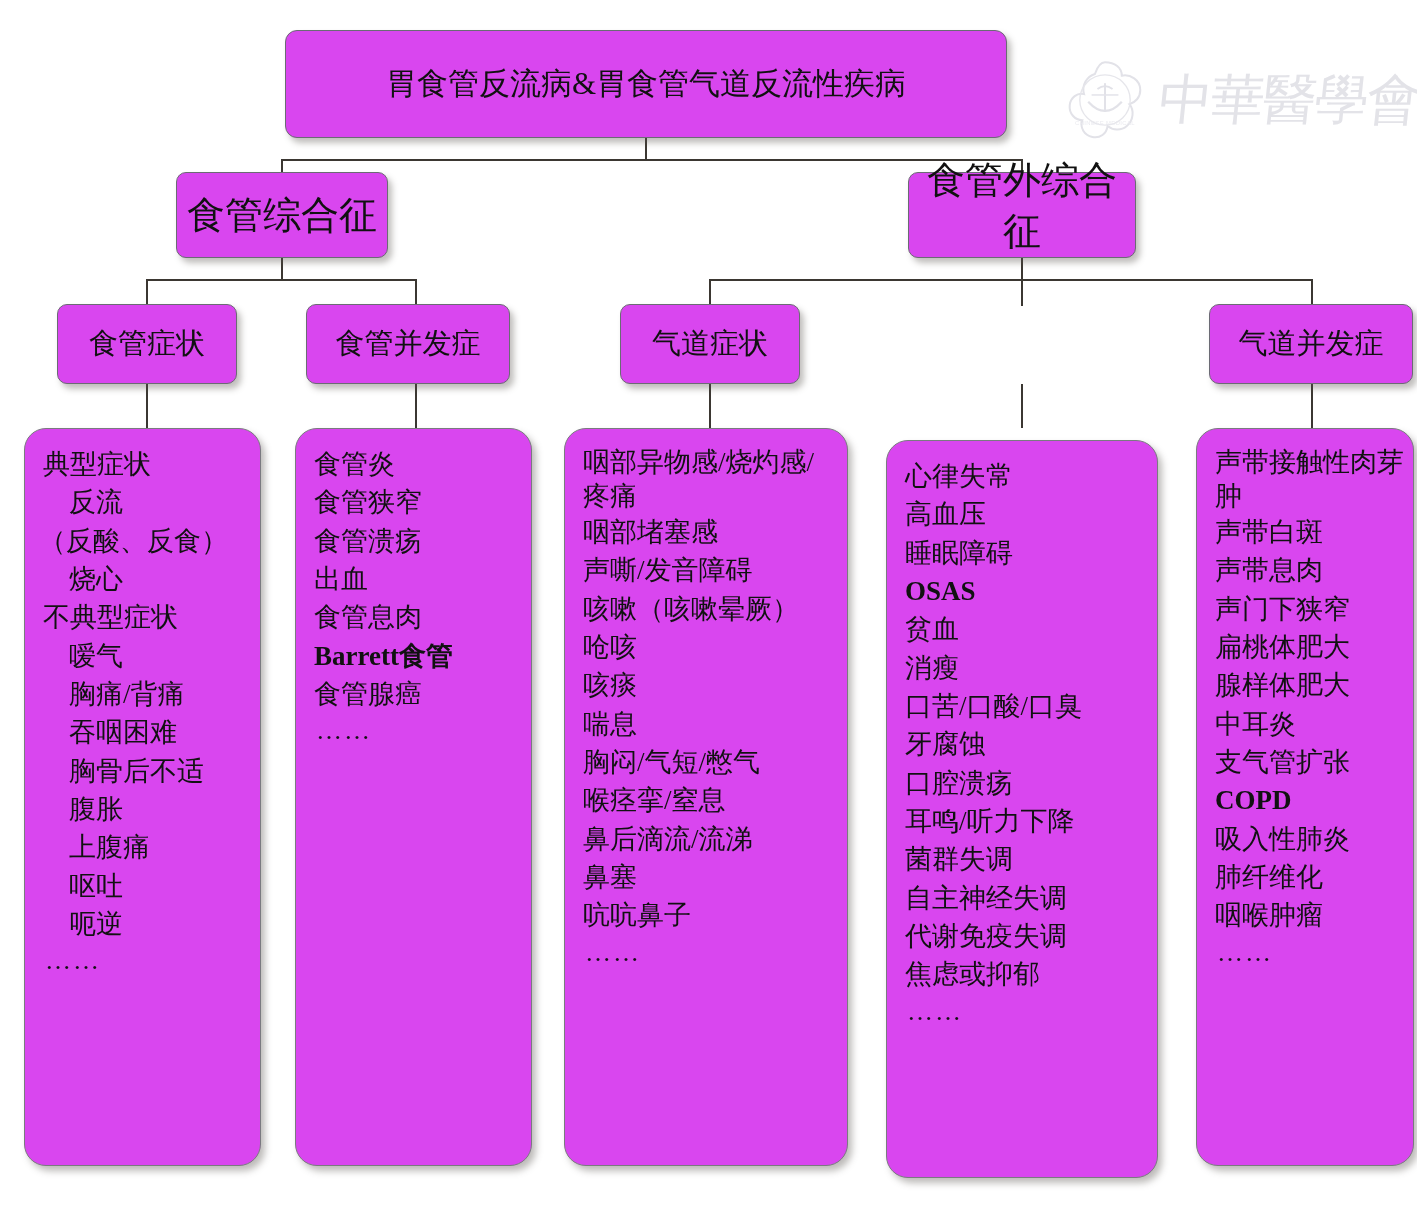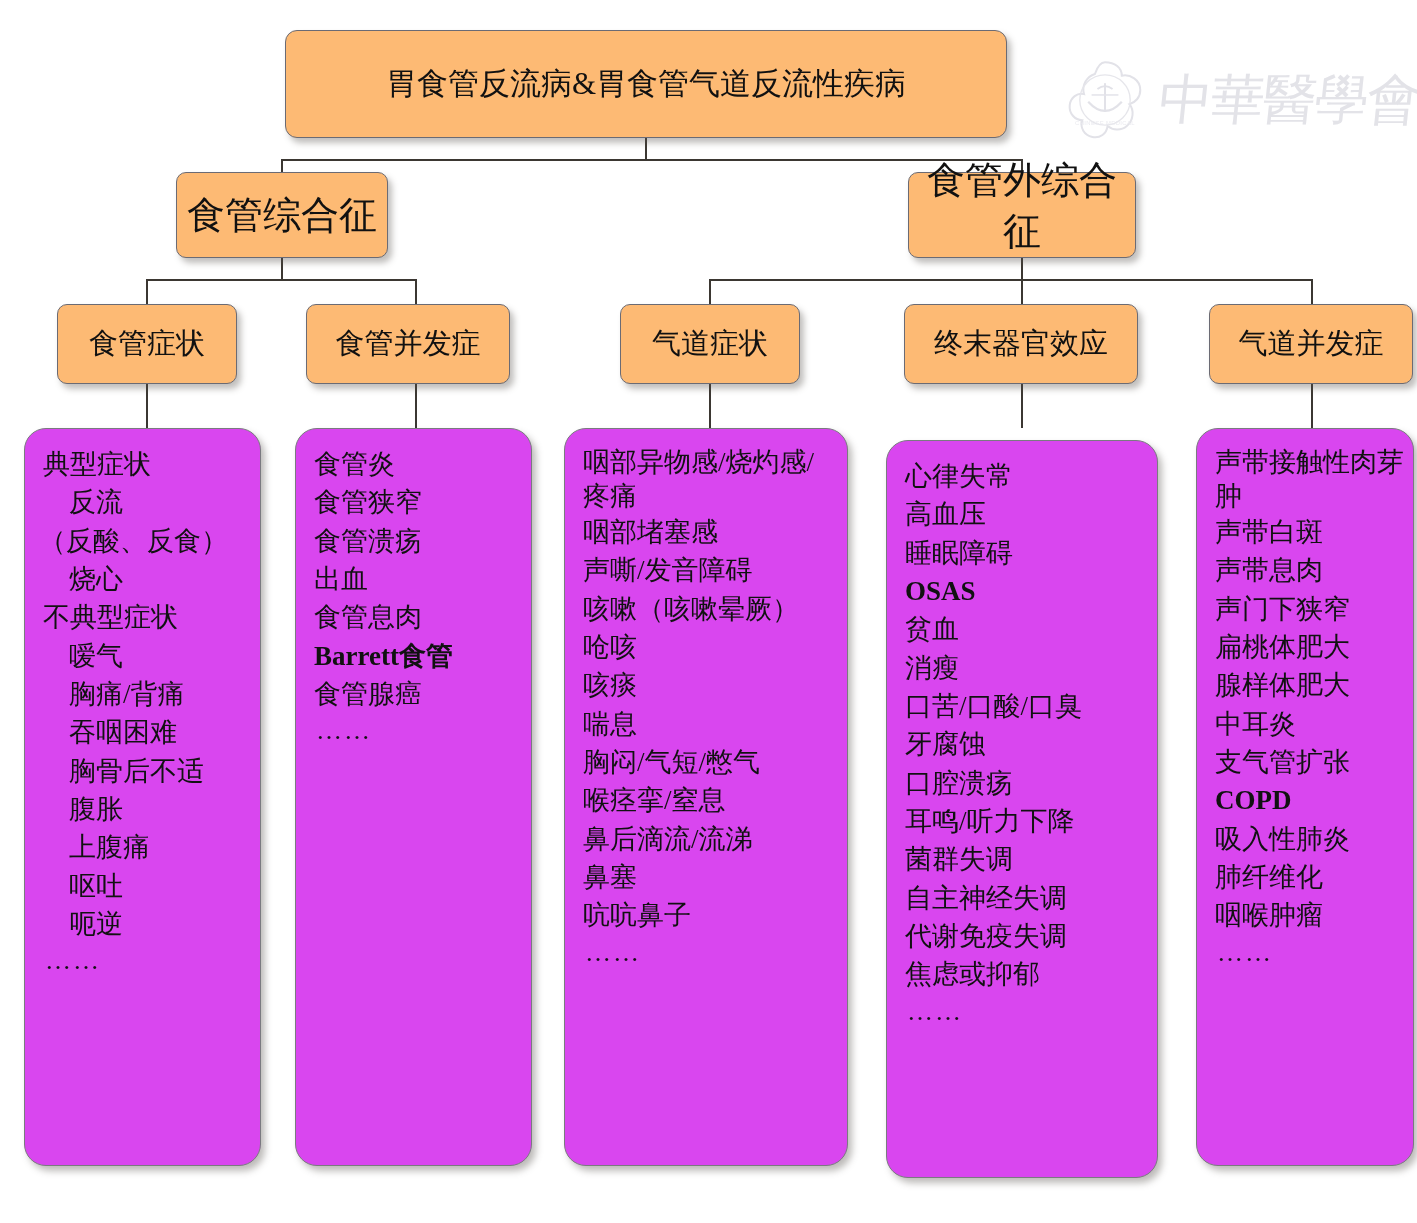--- a/index.html
+++ b/index.html
@@ -12,21 +12,21 @@
     font-family: "Liberation Serif", "DejaVu Serif", serif;
     color: #111111;
     position: relative;
     overflow: hidden;
   }
   #stage { position: absolute; inset: 0; }
 
   
   .node {
     position: absolute;
-    background: #fdba74;
+    background: #d946ef;
     border: 1.5px solid #6b6b74;
     border-radius: 10px;
     box-shadow: 4px 5px 6px rgba(90,85,80,0.38);
     display: flex;
     align-items: center;
     justify-content: center;
     text-align: center;
     z-index: 3;
   }
   .node.root { font-size: 31px; border-radius: 12px; }
@@ -129,23 +129,20 @@
   </div>
 
   <div class="node lvl3" style="left:306px; top:304px; width:204px; height:80px;">
     <span>食管并发症</span>
   </div>
 
   <div class="node lvl3" style="left:620px; top:304px; width:180px; height:80px;">
     <span>气道症状</span>
   </div>
 
-  <div class="node lvl3" style="left:904px; top:304px; width:234px; height:80px;">
-    <span>终末器官效应</span>
-  </div>
 
   <div class="node lvl3" style="left:1209px; top:304px; width:204px; height:80px;">
     <span>气道并发症</span>
   </div>
 
   <div class="listbox" style="left:24px; top:428px; width:237px; height:738px;">
     <ul>
         <li class="ind0">典型症状</li>
         <li class="ind1">反流</li>
         <li class="ind-paren">（反酸、反食）</li>

